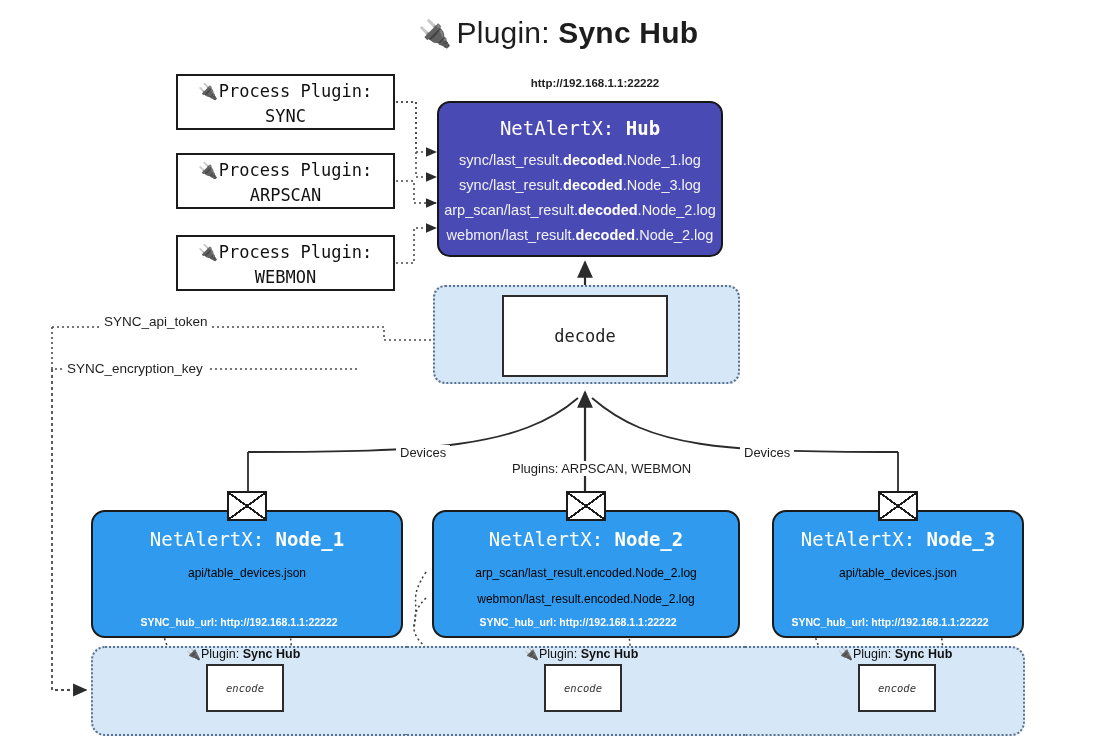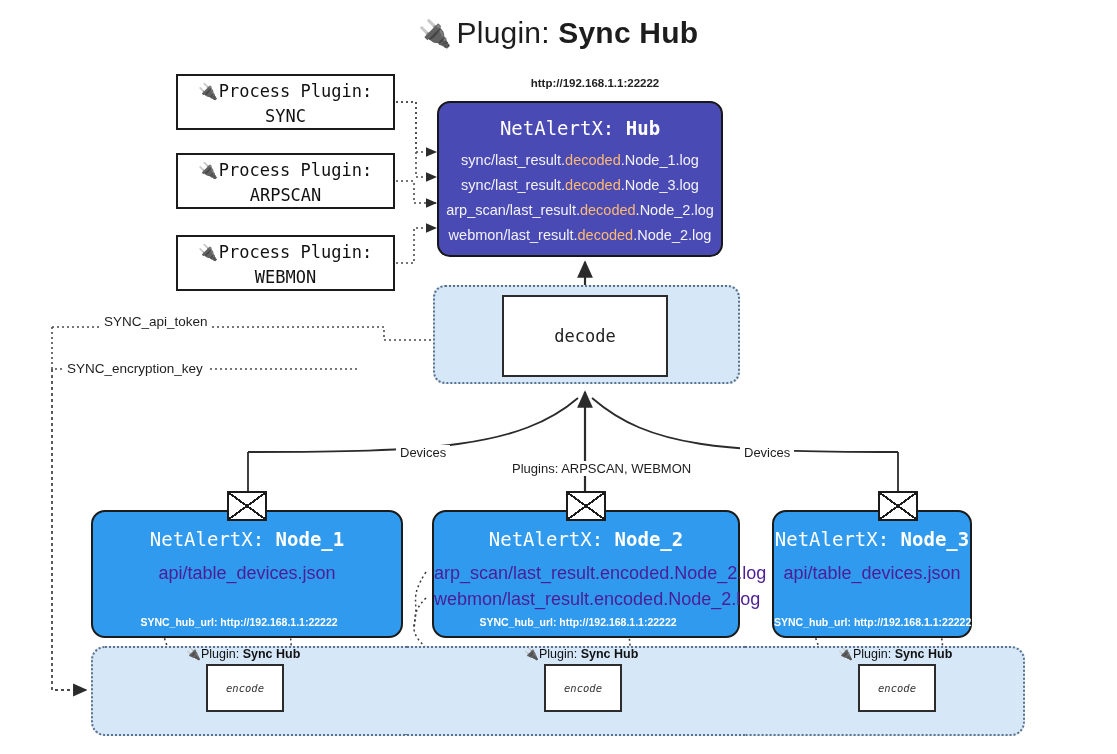--- a/index.html
+++ b/index.html
@@ -76,21 +76,21 @@
   }
   .hub-title b { font-weight: bold; }
   .hub-lines { margin-top: 9px; }
   .hub-line {
     font-size: 14.5px;
     line-height: 25px;
     text-align: center;
     white-space: nowrap;
     color: #f2f2f7;
   }
-  .hub-line b { font-weight: normal; color: #fdba74; }
+  .hub-line b { font-weight: bold; color: #ffffff; }
 
   
   .decode-wrap {
     position: absolute;
     left: 433px; top: 285px;
     width: 307px; height: 99px;
     background: #d6e8f8;
     border: 2px dotted #5b728a;
     border-radius: 12px;
   }
@@ -135,36 +135,36 @@
   .node {
     position: absolute;
     height: 128px;
     background: #2f9aee;
     border: 2px solid #1b1b1b;
     border-radius: 14px;
     color: #ffffff;
   }
   #node1 { left: 91px;  top: 510px; width: 312px; }
   #node2 { left: 432px; top: 510px; width: 308px; }
-  #node3 { left: 772px; top: 510px; width: 200px; }
+  #node3 { left: 772px; top: 510px; width: 252px; }
 
   .node-title {
     text-align: center;
     font-family: "DejaVu Sans Mono", "Liberation Mono", monospace;
     font-size: 19px;
     margin-top: 16px;
     white-space: nowrap;
   }
   .node-title b { font-weight: bold; }
   .node-body { margin-top: 10px; text-align: center; }
   .node-line {
-    font-size: 18px;
+    font-size: 12px;
     line-height: 26px;
     white-space: nowrap;
-    color: #4c1d95;
+    color: #000000;
   }
   .node-foot {
     position: absolute;
     left: 0; right: 16px; bottom: 8px;
     text-align: center;
     font-size: 10.5px;
     font-weight: bold;
     color: #ffffff;
     white-space: nowrap;
   }

